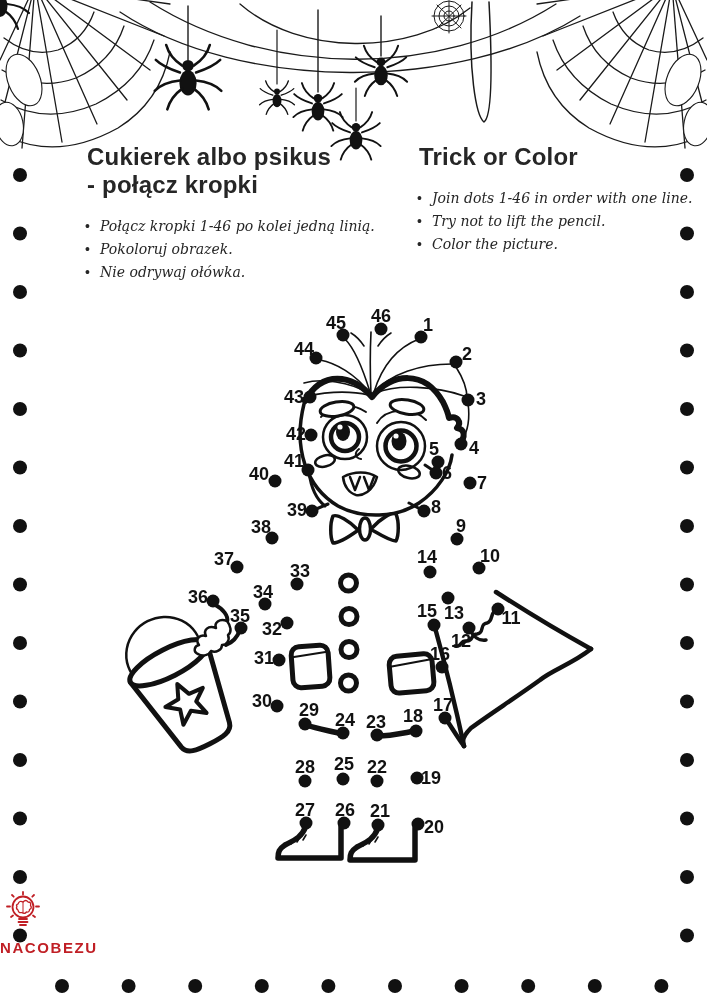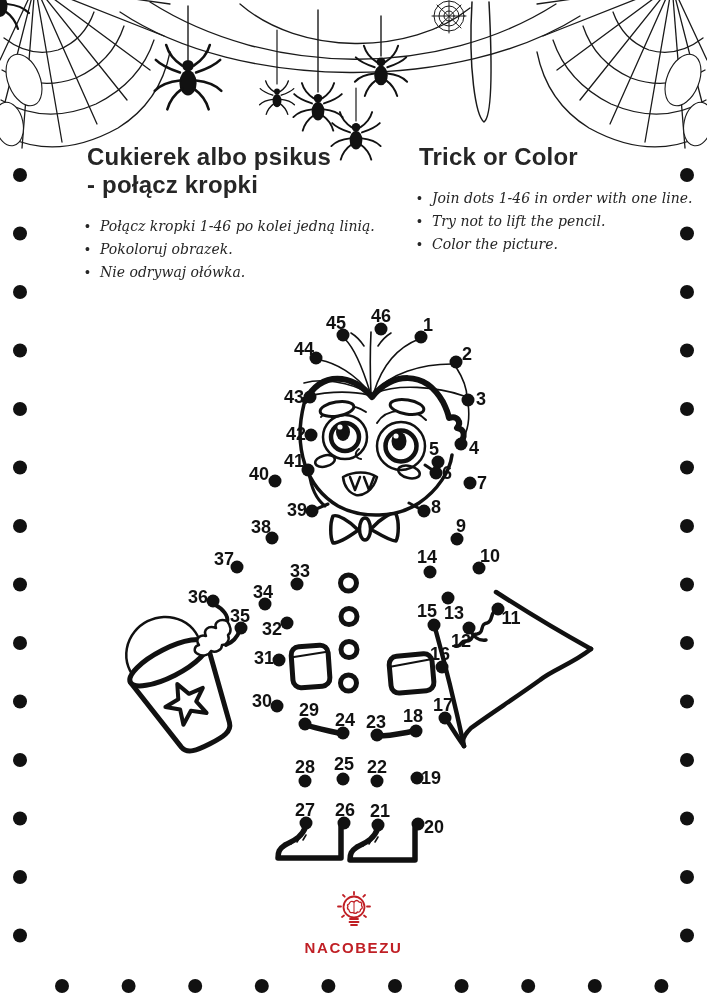--- a/index.html
+++ b/index.html
@@ -8,21 +8,21 @@
   .page svg.layer{position:absolute;left:0;top:0;}
   .col{position:absolute;width:300px;}
   .col h2{margin:0 0 16px 4px;font-size:24px;line-height:28px;font-weight:700;color:#262626;
           letter-spacing:.2px;}
   .col ul{list-style:none;margin:0;padding:0;font-family:"DejaVu Serif",serif;
           font-style:italic;font-size:14px;line-height:23px;color:#262626;}
   .col li{position:relative;padding-left:17px;}
   .col li::before{content:"•";position:absolute;left:2px;top:0;font-style:normal;
                   font-family:"Liberation Sans",sans-serif;}
   .dot-num{font:700 18px "Liberation Sans",sans-serif;fill:#111;}
-  .footer{position:absolute;left:0;right:0;top:891px;text-align:center;}
+  .footer{position:absolute;left:0;right:0;top:891px;}
   .brand{font-weight:700;font-size:15px;letter-spacing:1.6px;margin-top:2px;}
 </style>
 </head>
 <body>
 
 <div class="page">
 
   <svg class="layer" width="707" height="1000" viewBox="0 0 707 1000">
 
     <g stroke="#1a1a1a" fill="none" stroke-width="1.3" stroke-linecap="round">

